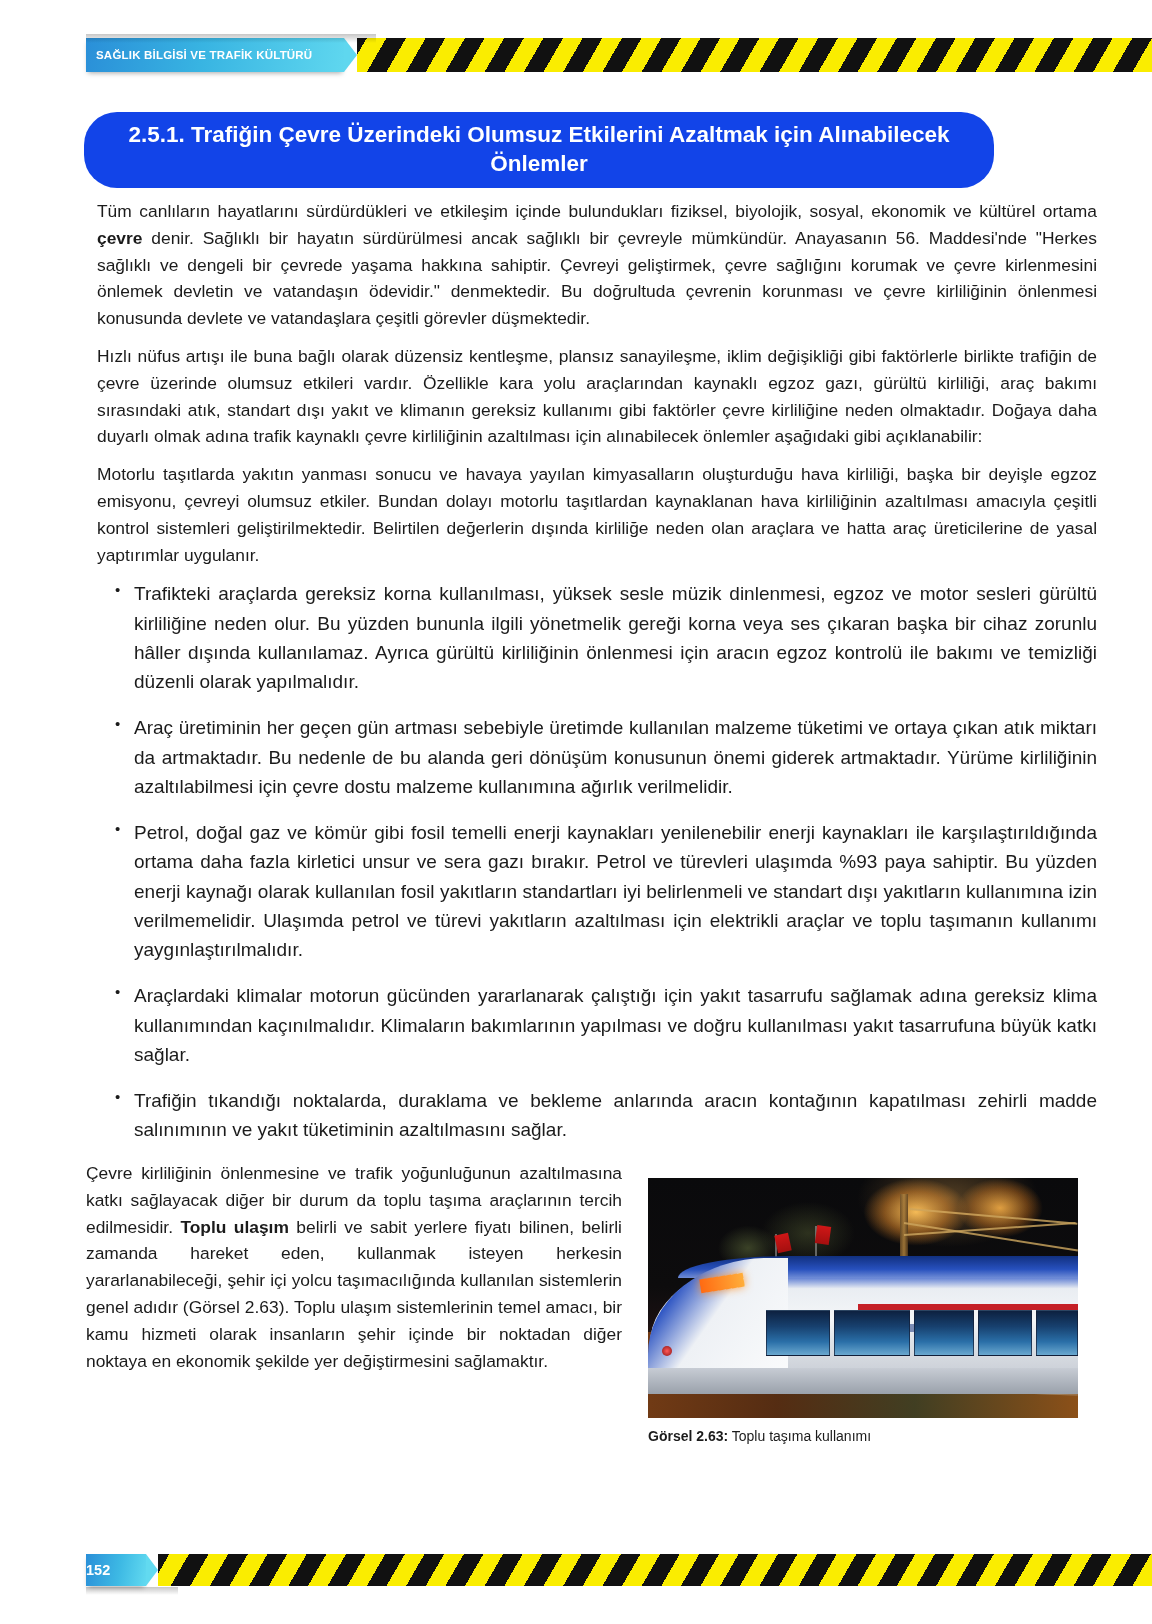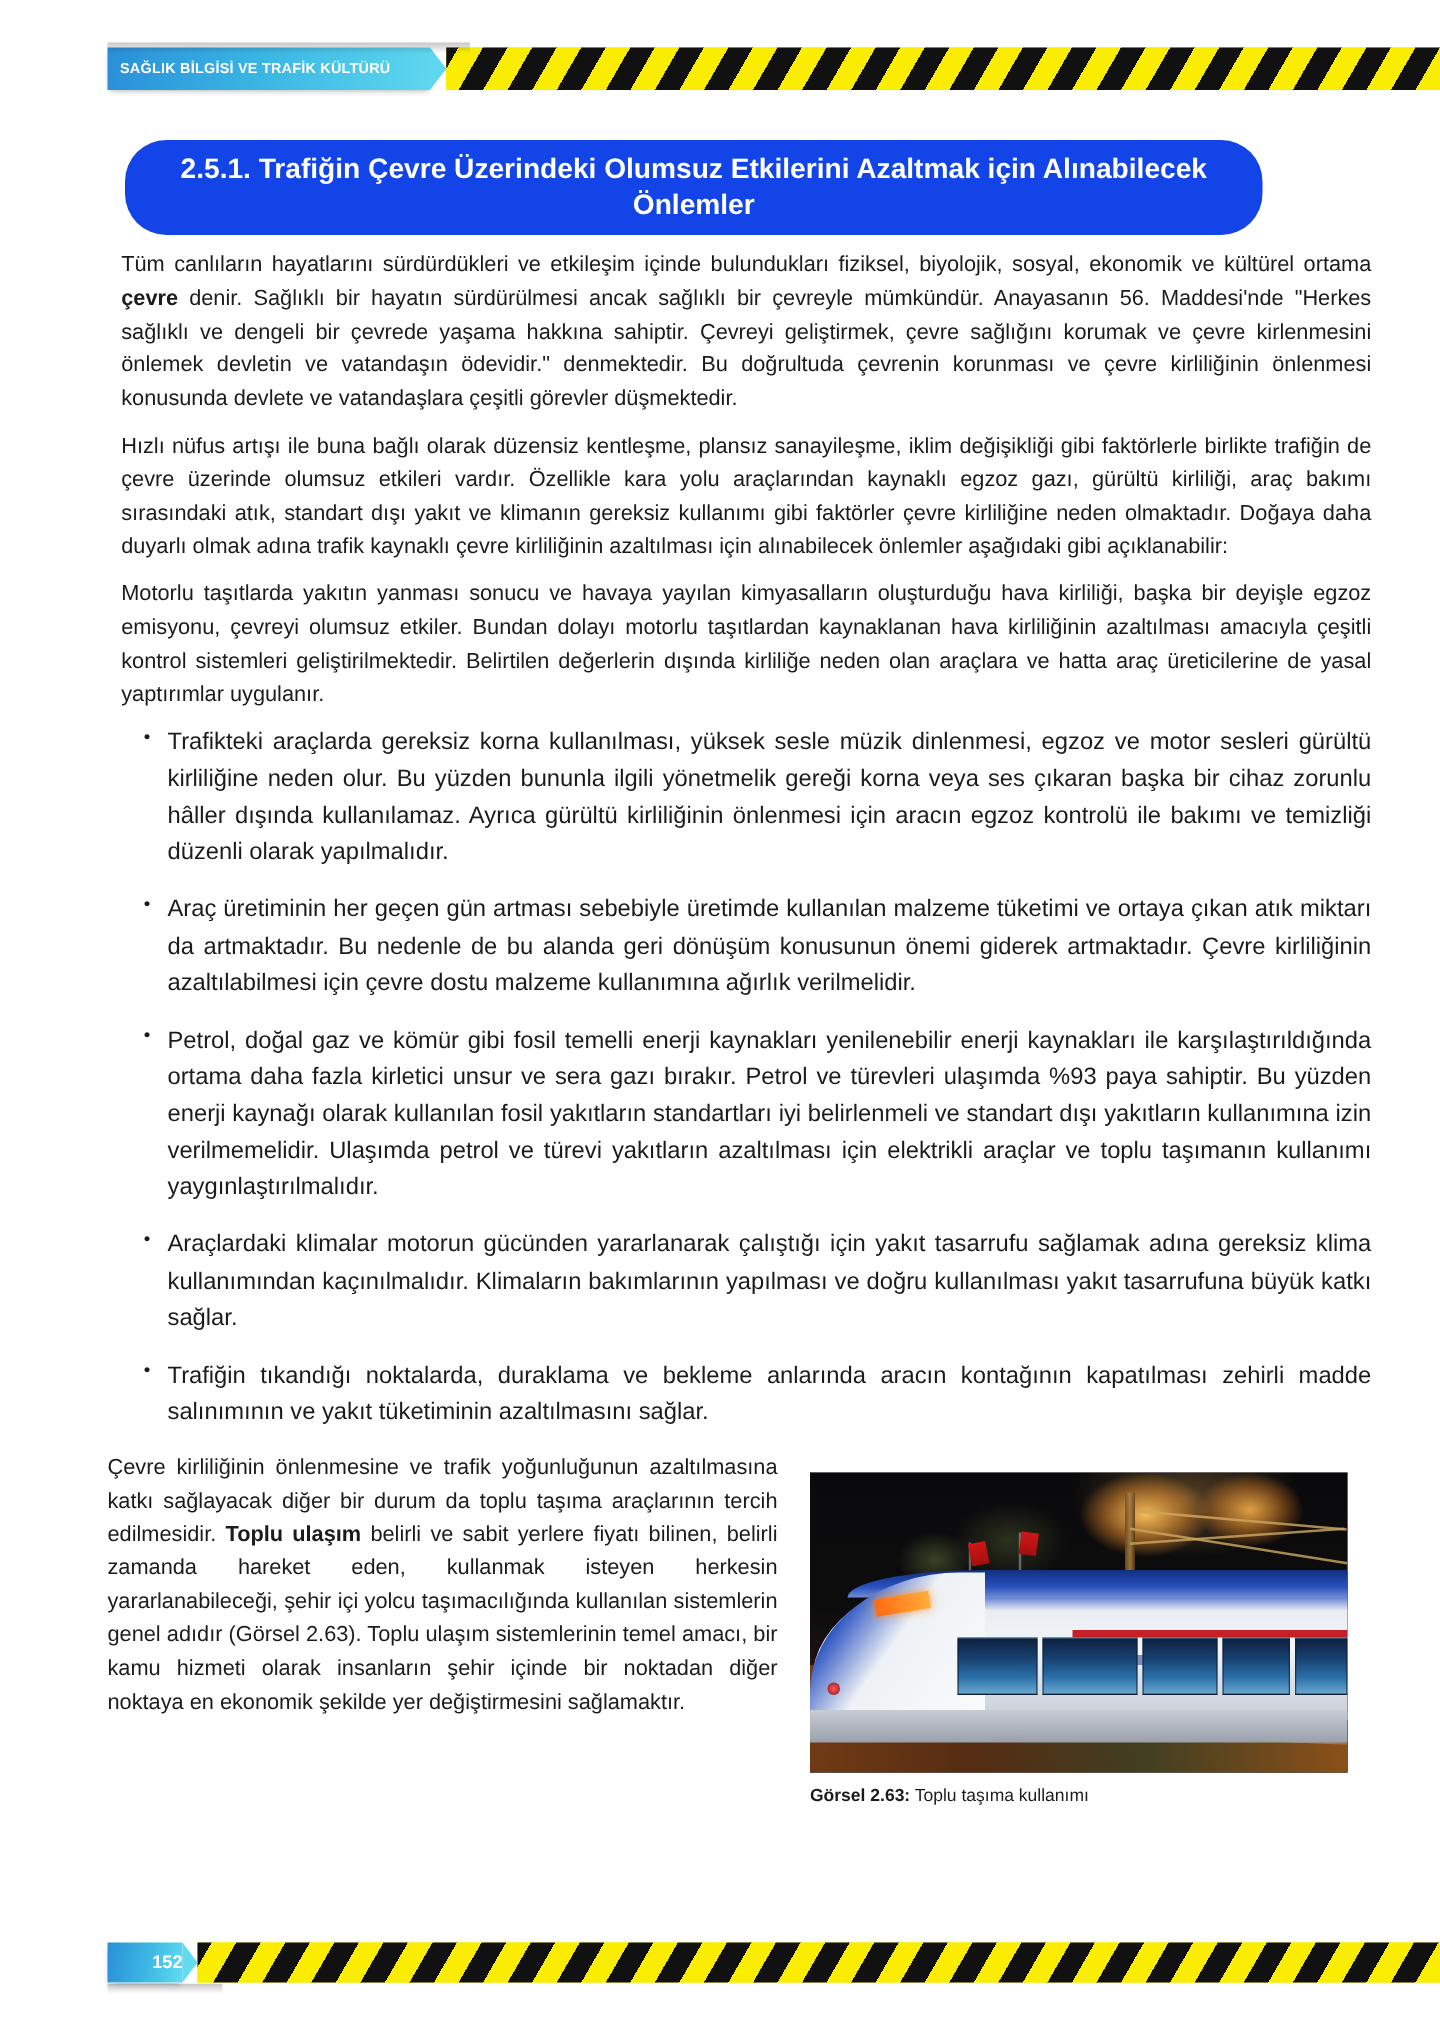--- a/index.html
+++ b/index.html
@@ -73,21 +73,21 @@
     top: 34px;
     width: 290px;
     height: 9px;
     background: linear-gradient(to bottom, rgba(0,0,0,0.22), rgba(0,0,0,0));
   }
 
   
   .title-banner {
     position: absolute;
     top: 112px;
-    left: 100px;
+    left: 84px;
     width: 910px;
     min-height: 66px;
     background: #1244e8;
     border-radius: 33px;
     display: flex;
     align-items: center;
     padding: 9px 40px;
     box-sizing: border-box;
   }
   .title-banner-text {
@@ -282,21 +282,21 @@
     display: flex;
     align-items: stretch;
   }
   .footer-tab {
     position: relative;
     width: 60px;
     margin-left: 86px;
     background: linear-gradient(100deg, #2a8fd8 0%, #3db9e4 55%, #62daf0 100%);
     display: flex;
     align-items: center;
-    justify-content: flex-end;
+    justify-content: flex-start;
     box-shadow: 0 3px 5px -2px rgba(0,0,0,0.35);
   }
   .footer-page-number {
     color: #ffffff;
     font-size: 14.5px;
     font-weight: bold;
   }
   .footer-tab::after {
     content: "";
     position: absolute;
@@ -347,21 +347,21 @@
 <div class="content">
 
   <p class="body-text"><span>Tüm canlıların hayatlarını sürdürdükleri ve etkileşim içinde bulundukları fiziksel, biyolojik, sosyal, ekonomik ve kültürel ortama </span><b>çevre</b><span> denir. Sağlıklı bir hayatın sürdürülmesi ancak sağlıklı bir çevreyle mümkündür. Anayasanın 56. Maddesi'nde "Herkes sağlıklı ve dengeli bir çevrede yaşama hakkına sahiptir. Çevreyi geliştirmek, çevre sağlığını korumak ve çevre kirlenmesini önlemek devletin ve vatandaşın ödevidir." denmektedir. Bu doğrultuda çevrenin korunması ve çevre kirliliğinin önlenmesi konusunda devlete ve vatandaşlara çeşitli görevler düşmektedir.</span></p>
 
   <p class="body-text">Hızlı nüfus artışı ile buna bağlı olarak düzensiz kentleşme, plansız sanayileşme, iklim değişikliği gibi faktörlerle birlikte trafiğin de çevre üzerinde olumsuz etkileri vardır. Özellikle kara yolu araçlarından kaynaklı egzoz gazı, gürültü kirliliği, araç bakımı sırasındaki atık, standart dışı yakıt ve klimanın gereksiz kullanımı gibi faktörler çevre kirliliğine neden olmaktadır. Doğaya daha duyarlı olmak adına trafik kaynaklı çevre kirliliğinin azaltılması için alınabilecek önlemler aşağıdaki gibi açıklanabilir:</p>
 
   <p class="body-text">Motorlu taşıtlarda yakıtın yanması sonucu ve havaya yayılan kimyasalların oluşturduğu hava kirliliği, başka bir deyişle egzoz emisyonu, çevreyi olumsuz etkiler. Bundan dolayı motorlu taşıtlardan kaynaklanan hava kirliliğinin azaltılması amacıyla çeşitli kontrol sistemleri geliştirilmektedir. Belirtilen değerlerin dışında kirliliğe neden olan araçlara ve hatta araç üreticilerine de yasal yaptırımlar uygulanır.</p>
 
   <ul class="bullet-list">
     <li>Trafikteki araçlarda gereksiz korna kullanılması, yüksek sesle müzik dinlenmesi, egzoz ve motor sesleri gürültü kirliliğine neden olur. Bu yüzden bununla ilgili yönetmelik gereği korna veya ses çıkaran başka bir cihaz zorunlu hâller dışında kullanılamaz. Ayrıca gürültü kirliliğinin önlenmesi için aracın egzoz kontrolü ile bakımı ve temizliği düzenli olarak yapılmalıdır.</li>
-    <li>Araç üretiminin her geçen gün artması sebebiyle üretimde kullanılan malzeme tüketimi ve ortaya çıkan atık miktarı da artmaktadır. Bu nedenle de bu alanda geri dönüşüm konusunun önemi giderek artmaktadır. Çevre kirliliğinin azaltılabilmesi için çevre dostu malzeme kullanımına ağırlık verilmelidir.</li>
+    <li>Araç üretiminin her geçen gün artması sebebiyle üretimde kullanılan malzeme tüketimi ve ortaya çıkan atık miktarı da artmaktadır. Bu nedenle de bu alanda geri dönüşüm konusunun önemi giderek artmaktadır. Yürüme kirliliğinin azaltılabilmesi için çevre dostu malzeme kullanımına ağırlık verilmelidir.</li>
     <li>Petrol, doğal gaz ve kömür gibi fosil temelli enerji kaynakları yenilenebilir enerji kaynakları ile karşılaştırıldığında ortama daha fazla kirletici unsur ve sera gazı bırakır. Petrol ve türevleri ulaşımda %93 paya sahiptir. Bu yüzden enerji kaynağı olarak kullanılan fosil yakıtların standartları iyi belirlenmeli ve standart dışı yakıtların kullanımına izin verilmemelidir. Ulaşımda petrol ve türevi yakıtların azaltılması için elektrikli araçlar ve toplu taşımanın kullanımı yaygınlaştırılmalıdır.</li>
     <li>Araçlardaki klimalar motorun gücünden yararlanarak çalıştığı için yakıt tasarrufu sağlamak adına gereksiz klima kullanımından kaçınılmalıdır. Klimaların bakımlarının yapılması ve doğru kullanılması yakıt tasarrufuna büyük katkı sağlar.</li>
     <li>Trafiğin tıkandığı noktalarda, duraklama ve bekleme anlarında aracın kontağının kapatılması zehirli madde salınımının ve yakıt tüketiminin azaltılmasını sağlar.</li>
   </ul>
 </div>
 
 <div class="wrap-section">
 
   <div class="figure-block">
     <div class="figure-photo">

